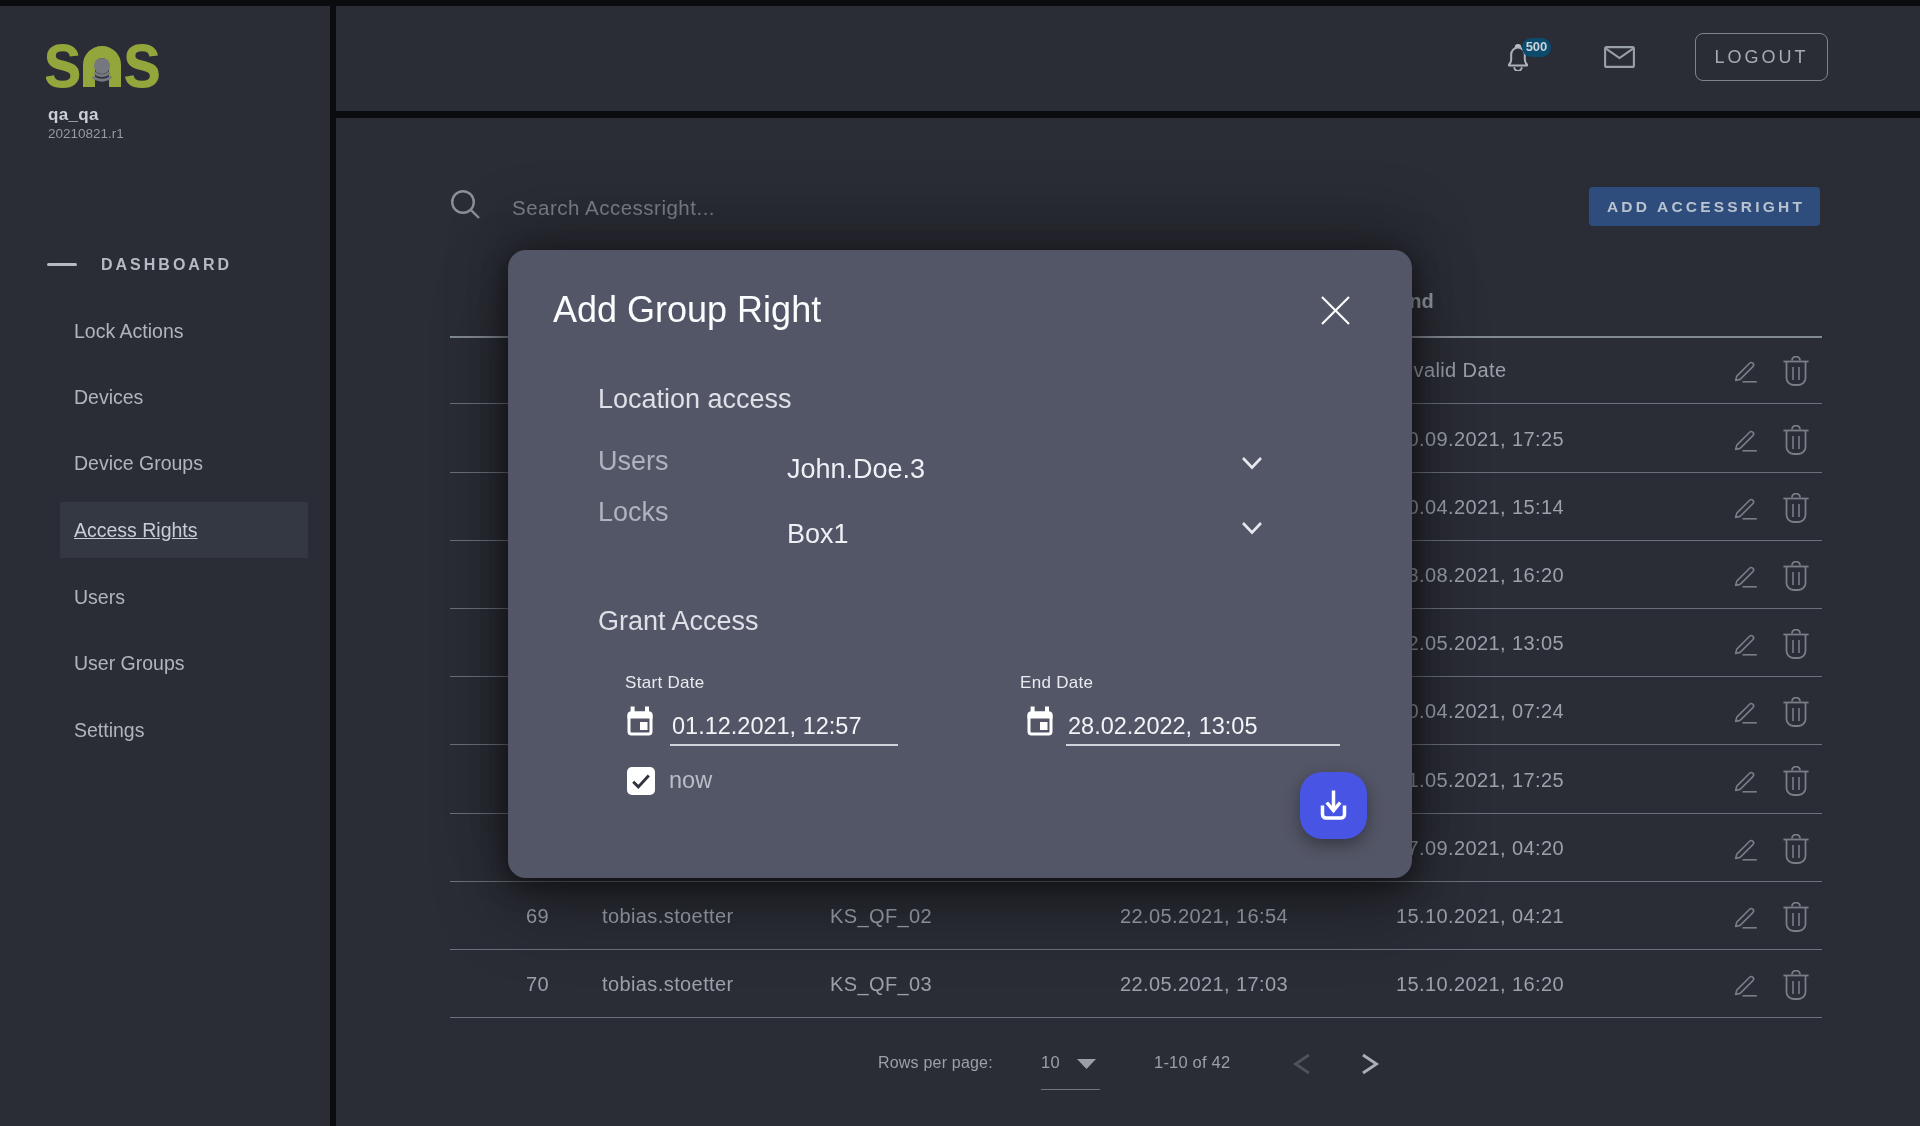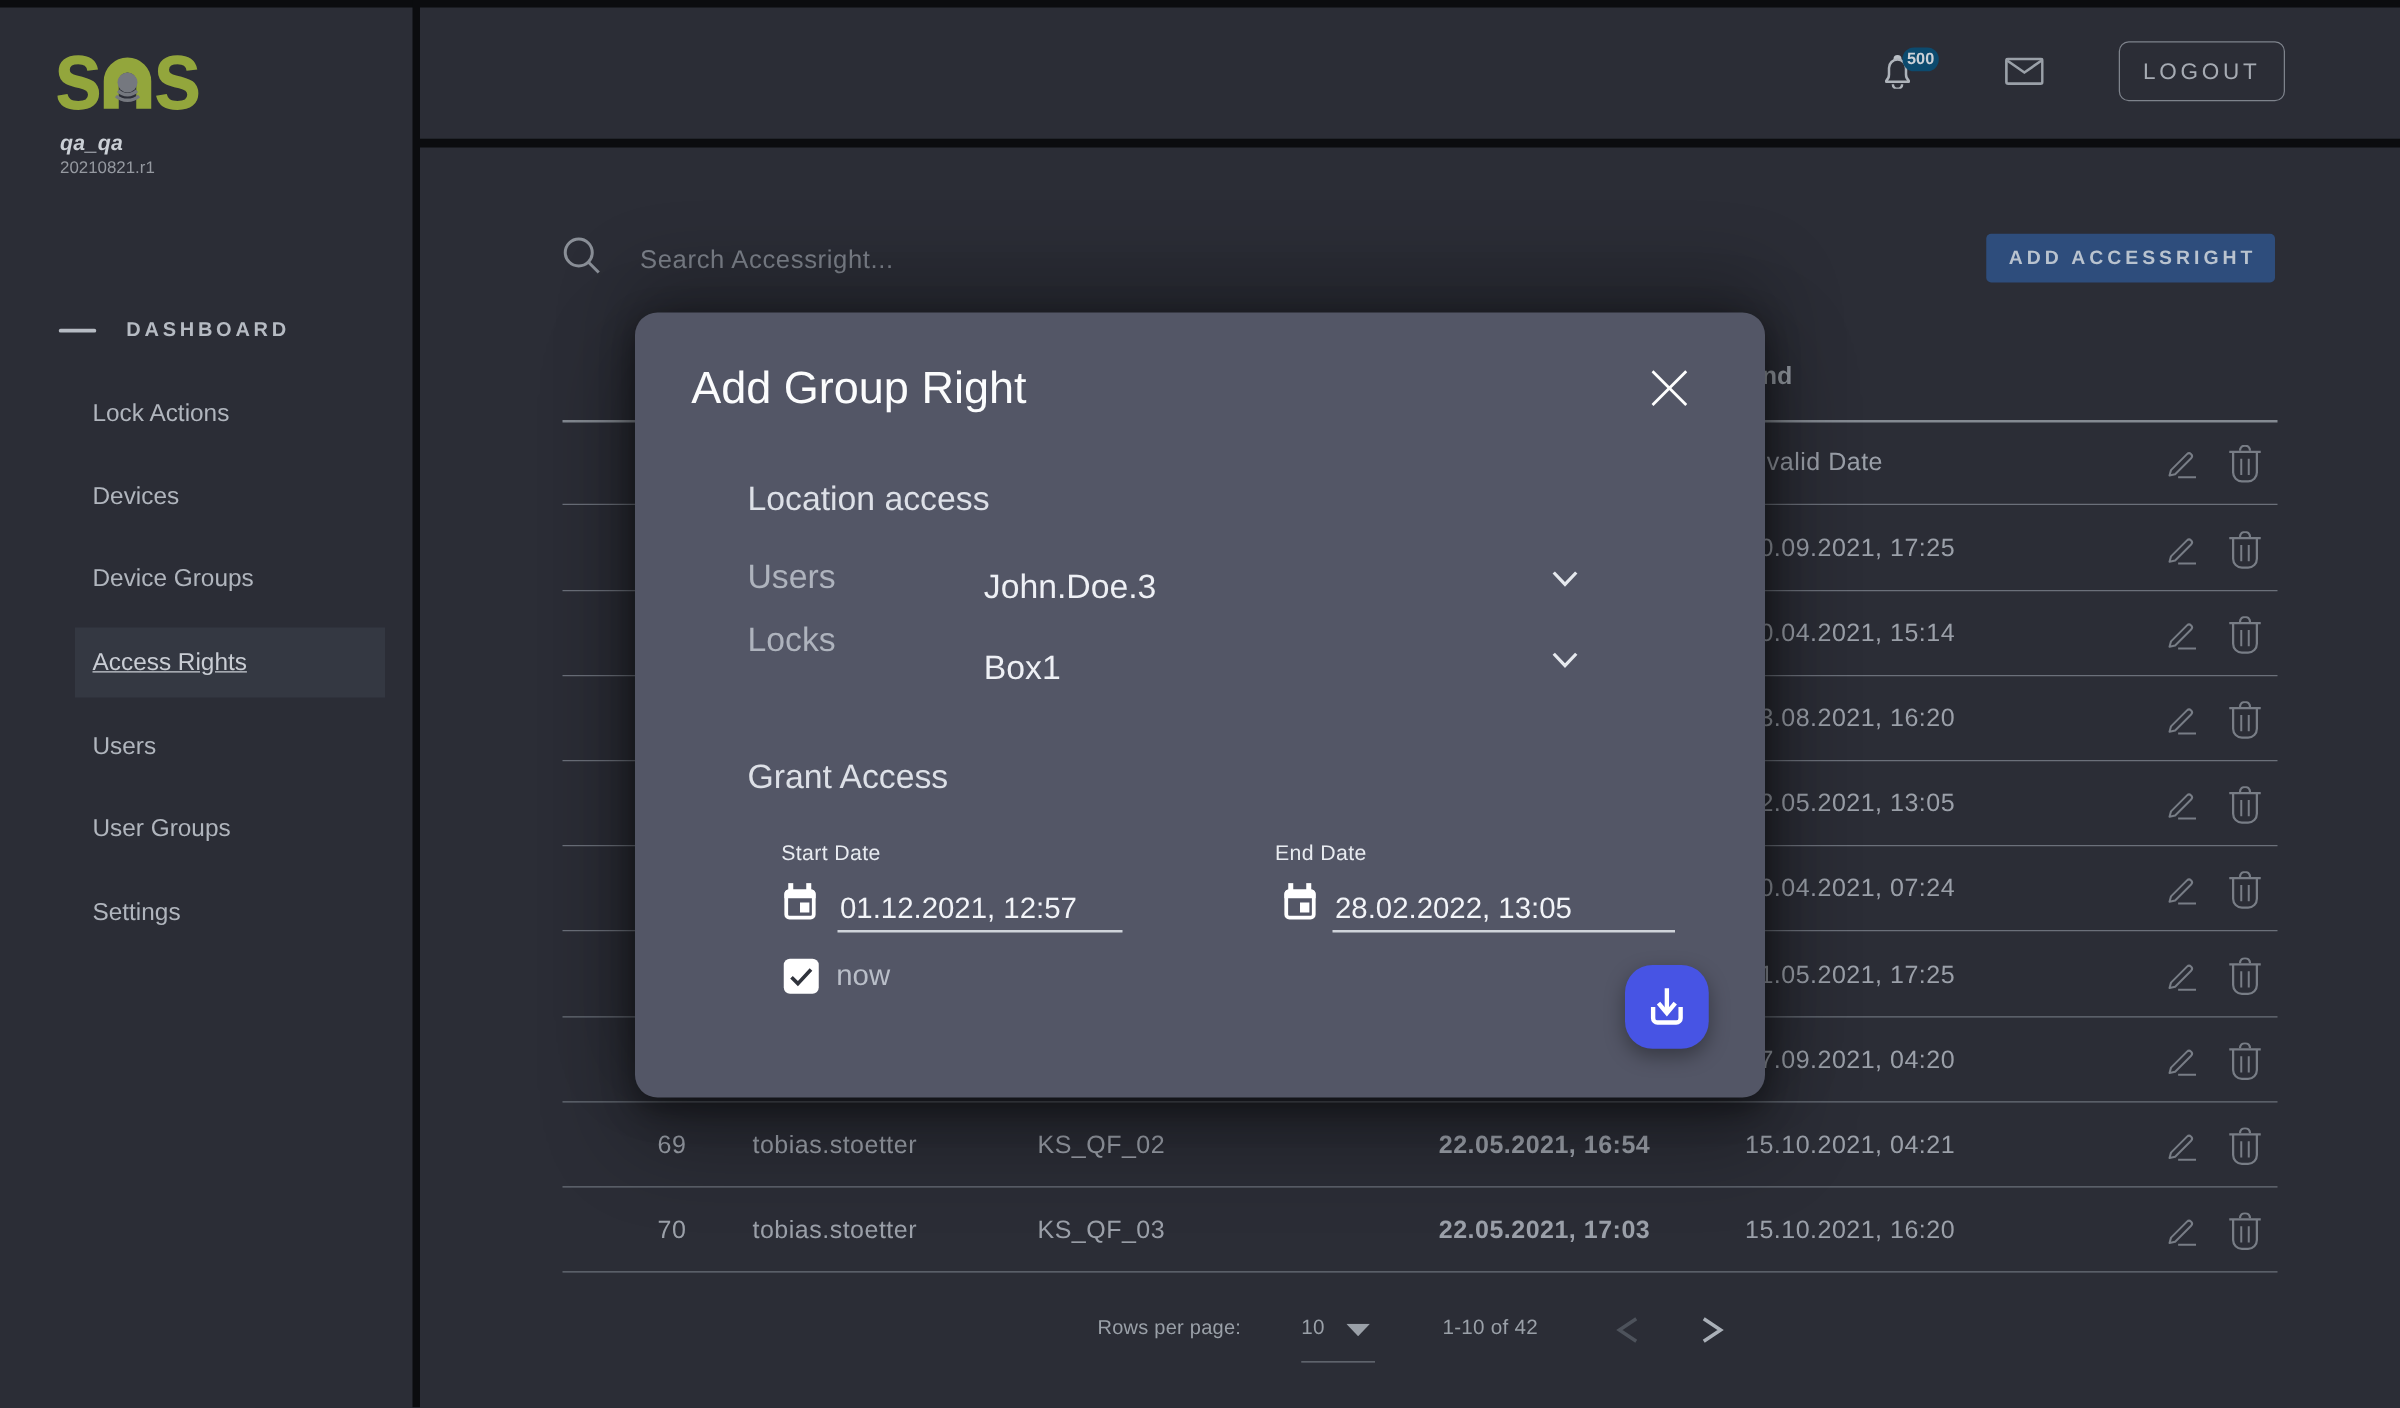--- a/index.html
+++ b/index.html
@@ -8,21 +8,21 @@
   .abs { position:absolute; }
   #stage { position:relative; width:1920px; height:1126px; }
   .topline { left:0; top:0; width:1920px; height:6px; background:#0b0c0f; }
   .vline { left:330px; top:0; width:6px; height:1126px; background:#0b0c0f; }
   .hline { left:336px; top:111px; width:1584px; height:7px; background:#0b0c0f; }
   .sidebar { left:0; top:6px; width:330px; height:1120px; background:#2b2d36; }
   .topbar { left:336px; top:6px; width:1584px; height:105px; background:#2b2d36; }
   .content { left:336px; top:118px; width:1584px; height:1008px; background:#2b2d36; }
 
   
-  .qaqa { left:48px; top:105px; font-size:17px; font-weight:bold; color:#cbd0d6; letter-spacing:.3px;font-style:italic; }
+  .qaqa { left:48px; top:105px; font-size:17px; font-weight:bold; color:#cbd0d6; letter-spacing:.3px; }
   .rel { left:48px; top:126px; font-size:13.5px; color:#9599a0; }
   .dash-ic { left:47px; top:263px; width:30px; height:3px; background:#b6bbc3; border-radius:2px; }
   .dash-tx { left:101px; top:256px; font-size:16px; font-weight:bold; letter-spacing:3px; color:#b6bbc3; }
   .mi { left:74px; font-size:19.5px; color:#b0b5bd; }
   .hl { left:60px; top:502px; width:248px; height:56px; background:#343842; }
 
   
   .title { left:454px; top:42px; font-size:25px; color:#9298a1; letter-spacing:.4px; }
   .badge { left:1522px; top:38px; width:29px; height:18.5px; background:#0c4a6e; border-radius:9.2px;
     color:#ccd1d7; font-size:13px; font-weight:bold; text-align:center; line-height:18.5px; }
@@ -33,21 +33,21 @@
   .search-tx { left:512px; top:196px; font-size:20.5px; color:#7c818a; letter-spacing:.5px; }
   .addbtn { left:1589px; top:187px; width:231px; height:39px; background:#2e4d7c; border-radius:4px;
     color:#b9c3cf; font-size:15.5px; font-weight:bold; letter-spacing:3.2px; text-align:center; line-height:39px; text-indent:3px; }
   .thead { left:1396px; top:290px; font-size:20px; font-weight:bold; color:#9aa0a8; }
   .theadline { left:450px; top:336px; width:1372px; height:1.5px; background:#848a92; }
   .row { left:450px; width:1372px; height:67.2px; border-bottom:1px solid #6b707a; }
   .cell { position:absolute; top:22px; font-size:20px; letter-spacing:.4px; color:#9ba0a9; white-space:nowrap; }
   .c-id { left:76px; }
   .c-user { left:152px; }
   .c-lock { left:380px; }
-  .c-begin { left:701px;font-weight:bold; }
+  .c-begin { left:670px; }
   .c-end { left:946px; }
   .c-edit { left:1282px; top:21px; }
   .c-del { left:1332px; top:19px; }
 
   .pag { top:1054px; font-size:16px; color:#9aa0a8; letter-spacing:.2px; }
   .pag2 { top:1053px; font-size:16.5px; color:#9aa0a8; letter-spacing:.2px; }
   .rppline { left:1041px; top:1089px; width:59px; height:1px; background:#70757e; }
 
   
   .modal { left:508px; top:250px; width:904px; height:628px; background:#535666; border-radius:18px;

